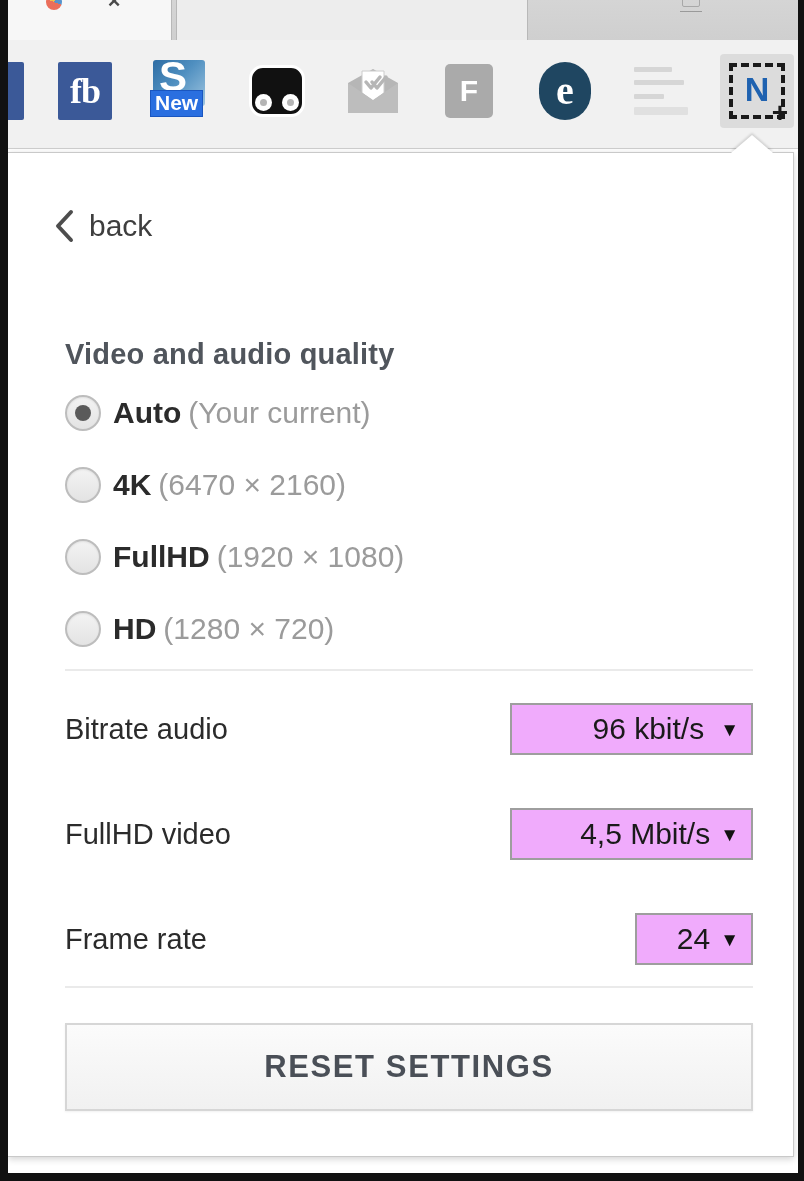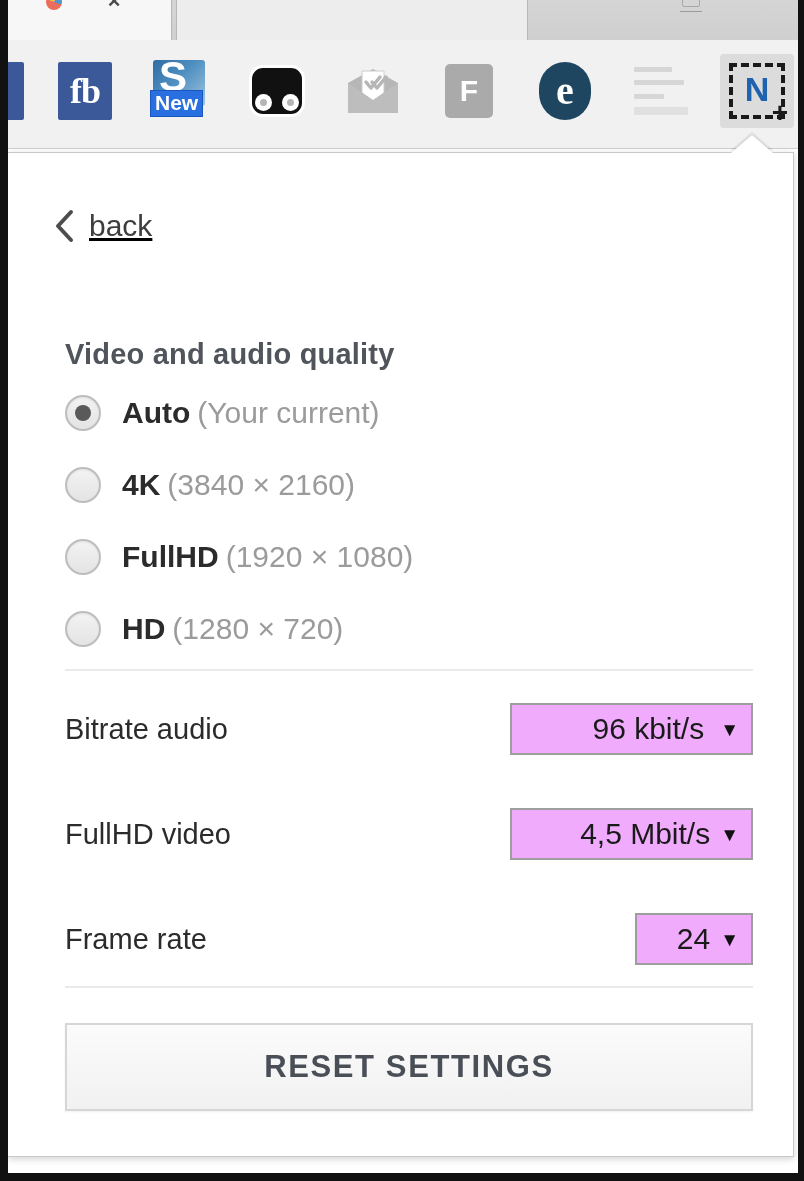--- a/index.html
+++ b/index.html
@@ -364,21 +364,20 @@
 
   
   #back-row {
     position: absolute;
     left: 45px;
     top: 56px;
     display: flex;
     align-items: center;
     gap: 14px;
     cursor: pointer;
-    text-decoration: underline;
   }
   #back-chevron-icon {
     width: 22px;
     height: 34px;
     color: #4d4d4d;
   }
   #back-label {
     font-size: 30px;
     color: #3e3e3e;
     font-family: "Liberation Sans", sans-serif;
@@ -424,21 +423,21 @@
     content: "";
     position: absolute;
     left: 8px;
     top: 8px;
     width: 16px;
     height: 16px;
     border-radius: 50%;
     background: #5a5a5a;
   }
   .radio-text {
-    margin-left: 21px;
+    margin-left: 12px;
     font-size: 30px;
     white-space: nowrap;
   }
   .radio-text .name {
     color: #2b2b2b;
     font-weight: 700;
   }
   .radio-text .detail {
     color: #9b9b9b;
     font-weight: 400;
@@ -627,21 +626,21 @@
         <div class="radio-row selected">
           <span class="radio-mark"></span>
           <span class="radio-text">
             <span class="name">Auto</span><span class="detail">(Your current)</span>
           </span>
         </div>
 
         <div class="radio-row">
           <span class="radio-mark"></span>
           <span class="radio-text">
-            <span class="name">4K</span><span class="detail">(3840 × 2160)</span>
+            <span class="name">4K</span><span class="detail">(6470 × 2160)</span>
           </span>
         </div>
 
         <div class="radio-row">
           <span class="radio-mark"></span>
           <span class="radio-text">
             <span class="name">FullHD</span><span class="detail">(1920 × 1080)</span>
           </span>
         </div>
 

